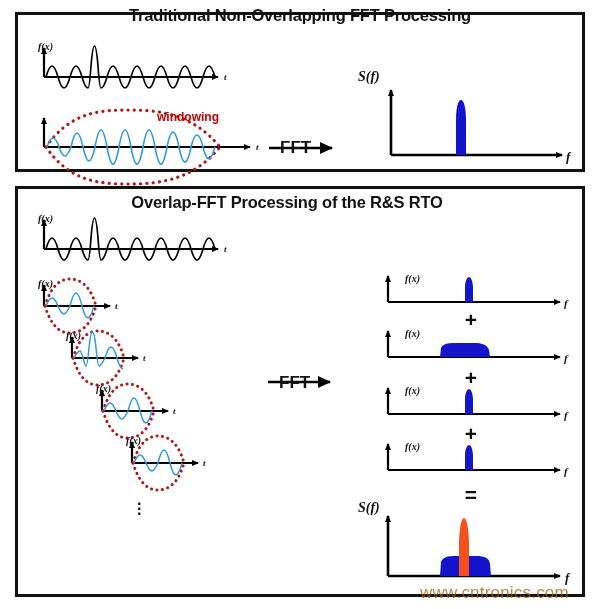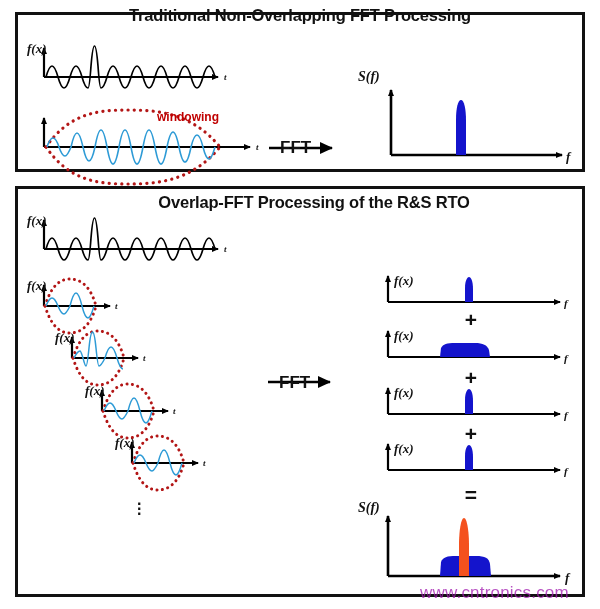--- a/index.html
+++ b/index.html
@@ -81,21 +81,21 @@
     margin-top: 16px;
   }
   .axis-label {
     position: absolute;
     font-family: "Liberation Serif", serif;
     font-style: italic;
     font-weight: bold;
     color: #111111;
     white-space: nowrap;
   }
-  .lbl-fx { font-size: 13px; }
+  .lbl-fx { font-size: 10px; margin-left: 11px; }
   .lbl-sf { font-size: 14px; text-align: right; }
   .lbl-t  { font-size: 9px; }
   .lbl-f  { font-size: 11px; }
   .lbl-f-big { font-size: 13px; }
   .windowing-label {
     position: absolute;
     color: #c00000;
     font-size: 12px;
     font-weight: bold;
     font-family: "Liberation Sans", sans-serif;
@@ -108,36 +108,36 @@
     line-height: 5px;
     letter-spacing: 0;
   }
   .ellipsis-dots span { display: block; }
   #watermark {
     position: absolute;
     left: 420px;
     top: 583px;
     font-size: 17px;
     font-family: "Liberation Sans", sans-serif;
-    color: #a21caf;
+    color: #a16207;
     opacity: 0.75;
     letter-spacing: 0.2px;
   }
 </style>
 </head>
 <body>
 
 <div id="stage">
 
   <div class="panel" id="panel-top"></div>
   <div class="panel" id="panel-bottom"></div>
 
   <div class="panel-title" id="title-top" style="left:15px; width:570px;">Traditional Non-Overlapping FFT Processing</div>
 
-  <div class="panel-title" id="title-bottom" style="left:29px; top:193px; width:570px;">Overlap-FFT Processing of the R&amp;S RTO</div>
+  <div class="panel-title" id="title-bottom" style="left:2px; top:193px; width:570px;">Overlap-FFT Processing of the R&amp;S RTO</div>
 
   <svg class="svg-layer" viewBox="0 0 600 609" xmlns="http://www.w3.org/2000/svg">
     <defs>
       <marker id="arrowTiny" markerWidth="7" markerHeight="7" refX="6" refY="3" orient="auto" markerUnits="userSpaceOnUse">
         <path d="M0,0 L7,3 L0,6 z" fill="#000000"></path>
       </marker>
       <marker id="arrowUp" markerWidth="7" markerHeight="7" refX="6" refY="3" orient="auto" markerUnits="userSpaceOnUse">
         <path d="M0,0 L7,3 L0,6 z" fill="#000000"></path>
       </marker>
       <marker id="arrowFat" markerWidth="13" markerHeight="13" refX="12" refY="6" orient="auto" markerUnits="userSpaceOnUse">

